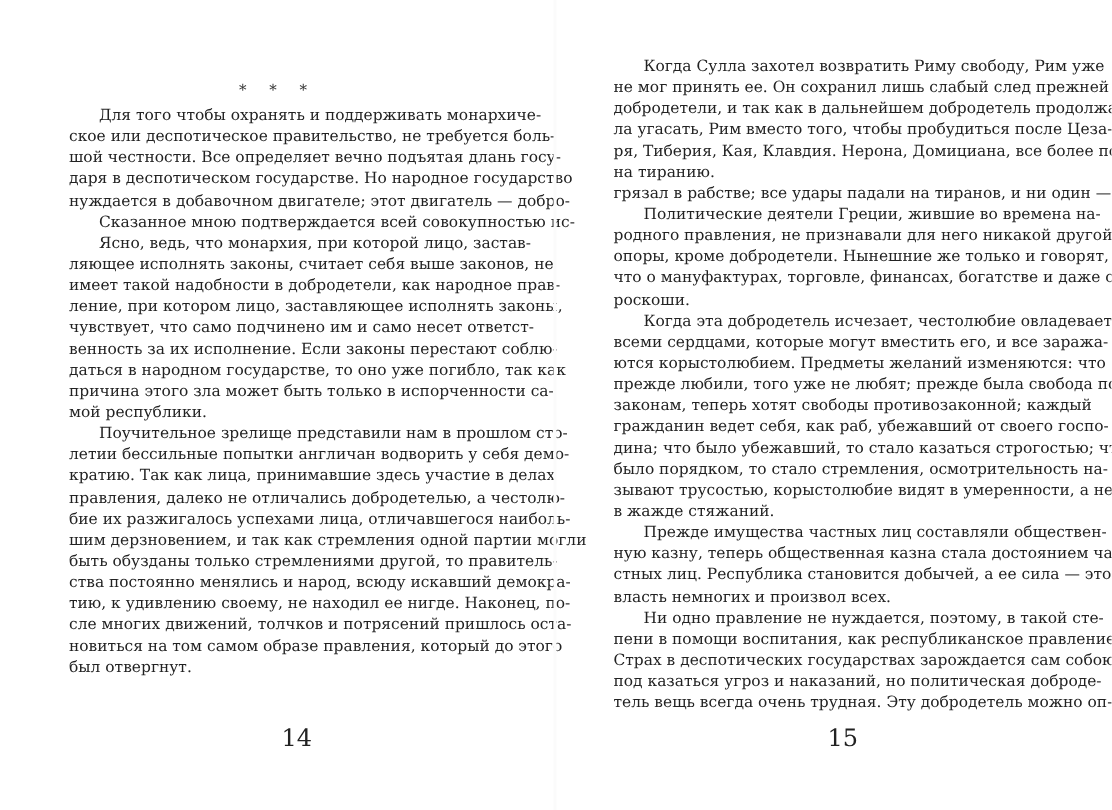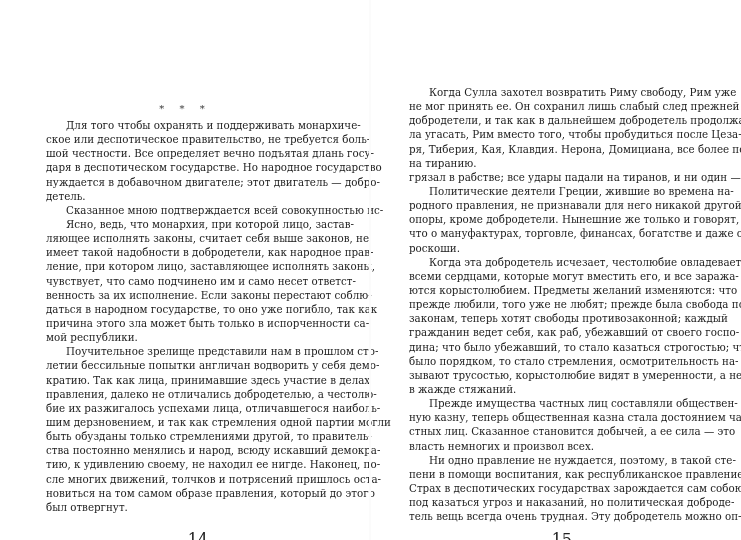--- a/index.html
+++ b/index.html
@@ -1,18 +1,18 @@
 <!DOCTYPE html>
 <html><head>
 <meta charset="utf-8">
 <style>
   html, body { margin:0; padding:0; background:#ffffff; }
   body { width:741px; height:540px; position:relative; overflow:hidden;
          font-family:"DejaVu Serif", "Liberation Serif", serif; color:#222; }
-  .page { position:absolute; top:0; height:405px;margin-top:48px; }
+  .page { position:absolute; top:0; height:405px; }
   .page.left  { left:0; width:370px; }
   .page.right { left:370px; width:371px; }
   .block { position:absolute; width:285px; font-size:10.3px; line-height:14.15px; }
   .page.left .block  { left:46px; top:70px; }
   .page.right .block { left:39px; top:37px; }
   .ln { display:block; white-space:nowrap; text-align:justify; text-align-last:justify; height:14.15px; overflow:visible; }
   .ln.last { text-align-last:left; }
   .ln.ind { padding-left:20px; }
   .stars { position:absolute; left:0; width:370px; top:55px; text-align:center; font-size:10px; letter-spacing:6px; color:#333; }
   .pnum { position:absolute; top:482px; font-size:16px; color:#222; text-align:right; width:40px; }
@@ -24,21 +24,20 @@
 <body>
 
 <div class="page left">
   <div class="stars">* * *</div>
   <div class="block" id="left-block">
       <span class="ln ind">Для того чтобы охранять и поддерживать монархиче-</span>
       <span class="ln">ское или деспотическое правительство, не требуется боль-</span>
       <span class="ln">шой честности. Все определяет вечно подъятая длань госу-</span>
       <span class="ln">даря в деспотическом государстве. Но народное государство</span>
       <span class="ln">нуждается в добавочном двигателе; этот двигатель — добро-</span>
-      <span class="ln last">детель.</span>
       <span class="ln ind">Сказанное мною подтверждается всей совокупностью ис-</span>
       <span class="ln ind">Ясно, ведь, что монархия, при которой лицо, застав-</span>
       <span class="ln">ляющее исполнять законы, считает себя выше законов, не</span>
       <span class="ln">имеет такой надобности в добродетели, как народное прав-</span>
       <span class="ln">ление, при котором лицо, заставляющее исполнять законы,</span>
       <span class="ln">чувствует, что само подчинено им и само несет ответст-</span>
       <span class="ln">венность за их исполнение. Если законы перестают соблю-</span>
       <span class="ln">даться в народном государстве, то оно уже погибло, так как</span>
       <span class="ln">причина этого зла может быть только в испорченности са-</span>
       <span class="ln last">мой республики.</span>
@@ -79,21 +78,21 @@
       <span class="ln">ются корыстолюбием. Предметы желаний изменяются: что</span>
       <span class="ln">прежде любили, того уже не любят; прежде была свобода по</span>
       <span class="ln">законам, теперь хотят свободы противозаконной; каждый</span>
       <span class="ln">гражданин ведет себя, как раб, убежавший от своего госпо-</span>
       <span class="ln">дина; что было убежавший, то стало казаться строгостью; что</span>
       <span class="ln">было порядком, то стало стремления, осмотрительность на-</span>
       <span class="ln">зывают трусостью, корыстолюбие видят в умеренности, а не</span>
       <span class="ln last">в жажде стяжаний.</span>
       <span class="ln ind">Прежде имущества частных лиц составляли обществен-</span>
       <span class="ln">ную казну, теперь общественная казна стала достоянием ча-</span>
-      <span class="ln">стных лиц. Сказанное становится добычей, а ее сила — это</span>
+      <span class="ln">стных лиц. Республика становится добычей, а ее сила — это</span>
       <span class="ln last">власть немногих и произвол всех.</span>
       <span class="ln ind">Ни одно правление не нуждается, поэтому, в такой сте-</span>
       <span class="ln">пени в помощи воспитания, как республиканское правление.</span>
       <span class="ln">Страх в деспотических государствах зарождается сам собою</span>
       <span class="ln">под казаться угроз и наказаний, но политическая доброде-</span>
       <span class="ln">тель вещь всегда очень трудная. Эту добродетель можно оп-</span>
     </div>
   <div class="pnum">15</div>
 </div>
 

